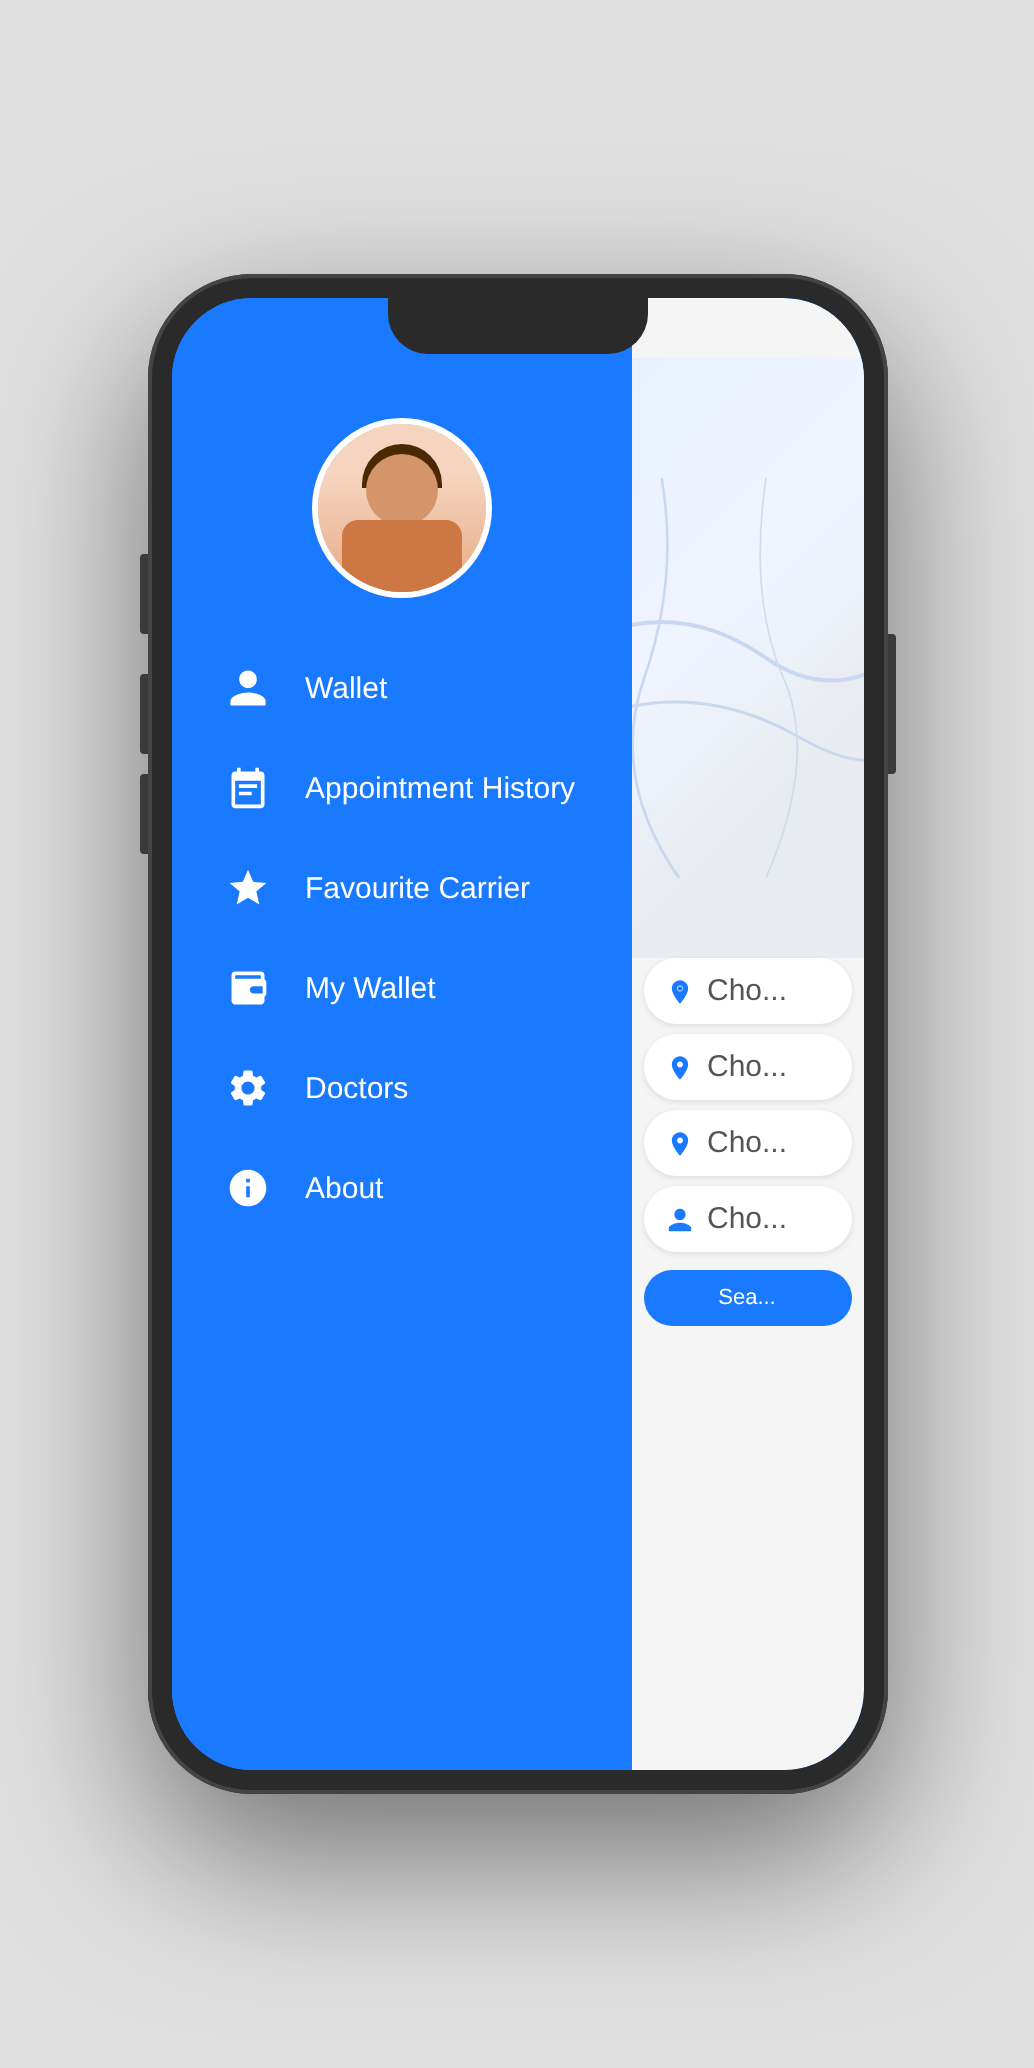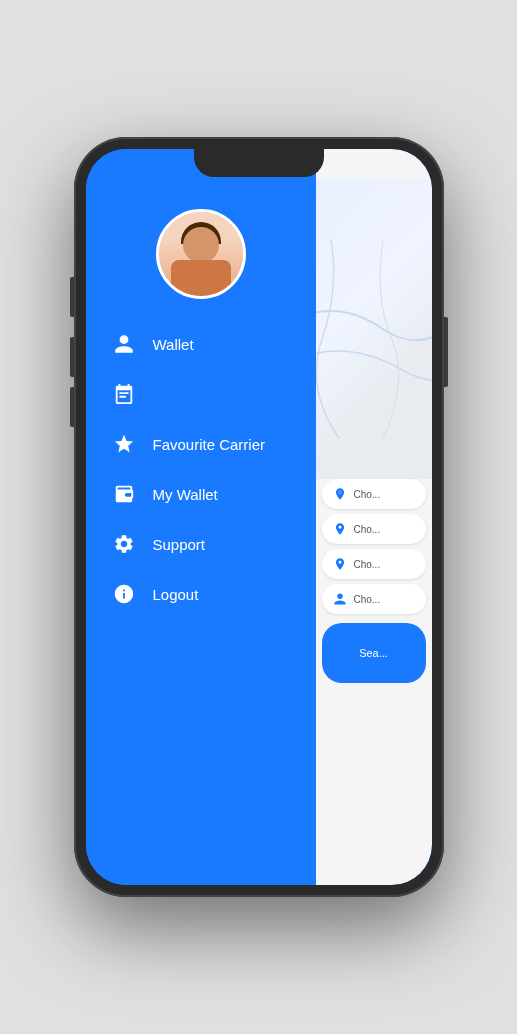--- a/index.html
+++ b/index.html
@@ -209,29 +209,29 @@
     .chip-icon {
       color: #1a7aff;
       font-size: 12px;
       width: 16px;
       display: flex;
       align-items: center;
       justify-content: center;
     }
 
     .chip-text {
-      font-size: 10px;
+      font-size: 15px;
       color: #555;
     }
 
     .search-button {
       background: #1a7aff;
       color: white;
       border-radius: 20px;
-      padding: 24px 12px;
+      padding: 8px 12px;
       font-size: 11px;
       text-align: center;
       margin-top: 4px;
       cursor: pointer;
     }
 
     
     .map-bg {
       position: absolute;
       top: 30px;
@@ -351,20 +351,21 @@
           <span class="menu-label">Wallet</span>
         </li>
 
 
         <li class="menu-item">
           <span class="menu-icon">
             <svg viewBox="0 0 24 24">
                 <path d="M19 3h-1V1h-2v2H8V1H6v2H5c-1.1 0-2 .9-2 2v16c0 1.1.9 2 2 2h14c1.1 0 2-.9 2-2V5c0-1.1-.9-2-2-2zm0 18H5V8h14v13zM7 10h10v2H7zm0 4h7v2H7z"></path>
               </svg>
           </span>
+          <span class="menu-label">Appointment History</span>
         </li>
 
         <li class="menu-item">
           <span class="menu-icon">
             <svg viewBox="0 0 24 24">
                 <path d="M12 17.27L18.18 21l-1.64-7.03L22 9.24l-7.19-.61L12 2 9.19 8.63 2 9.24l5.46 4.73L5.82 21z"></path>
               </svg>
           </span>
           <span class="menu-label">Favourite Carrier</span>
         </li>
@@ -377,30 +378,30 @@
           </span>
           <span class="menu-label">My Wallet</span>
         </li>
 
         <li class="menu-item">
           <span class="menu-icon">
             <svg viewBox="0 0 24 24">
                 <path d="M19.14 12.94c.04-.3.06-.61.06-.94s-.02-.64-.07-.94l2.03-1.58c.18-.14.23-.41.12-.61l-1.92-3.32c-.12-.22-.37-.29-.59-.22l-2.39.96c-.5-.38-1.03-.7-1.62-.94l-.36-2.54c-.04-.24-.24-.41-.48-.41h-3.84c-.24 0-.43.17-.47.41l-.36 2.54c-.59.24-1.13.57-1.62.94l-2.39-.96c-.22-.08-.47 0-.59.22L2.74 8.87c-.12.21-.08.47.12.61l2.03 1.58c-.05.3-.09.63-.09.94s.02.64.07.94l-2.03 1.58c-.18.14-.23.41-.12.61l1.92 3.32c.12.22.37.29.59.22l2.39-.96c.5.38 1.03.7 1.62.94l.36 2.54c.05.24.24.41.48.41h3.84c.24 0 .44-.17.47-.41l.36-2.54c.59-.24 1.13-.56 1.62-.94l2.39.96c.22.08.47 0 .59-.22l1.92-3.32c.12-.22.07-.47-.12-.61l-2.01-1.58zM12 15.6c-1.98 0-3.6-1.62-3.6-3.6s1.62-3.6 3.6-3.6 3.6 1.62 3.6 3.6-1.62 3.6-3.6 3.6z"></path>
               </svg>
           </span>
-          <span class="menu-label">Support</span>
+          <span class="menu-label">Doctors</span>
         </li>
 
         <li class="menu-item">
           <span class="menu-icon">
             <svg viewBox="0 0 24 24">
                 <path d="M12 2C6.48 2 2 6.48 2 12s4.48 10 10 10 10-4.48 10-10S17.52 2 12 2zm1 15h-2v-6h2v6zm0-8h-2V7h2v2z"></path>
               </svg>
           </span>
-          <span class="menu-label">Logout</span>
+          <span class="menu-label">About</span>
         </li>
 
 
 
       </ul>
     </div>
 
     <div class="content-panel">
 
       <div class="map-bg">

